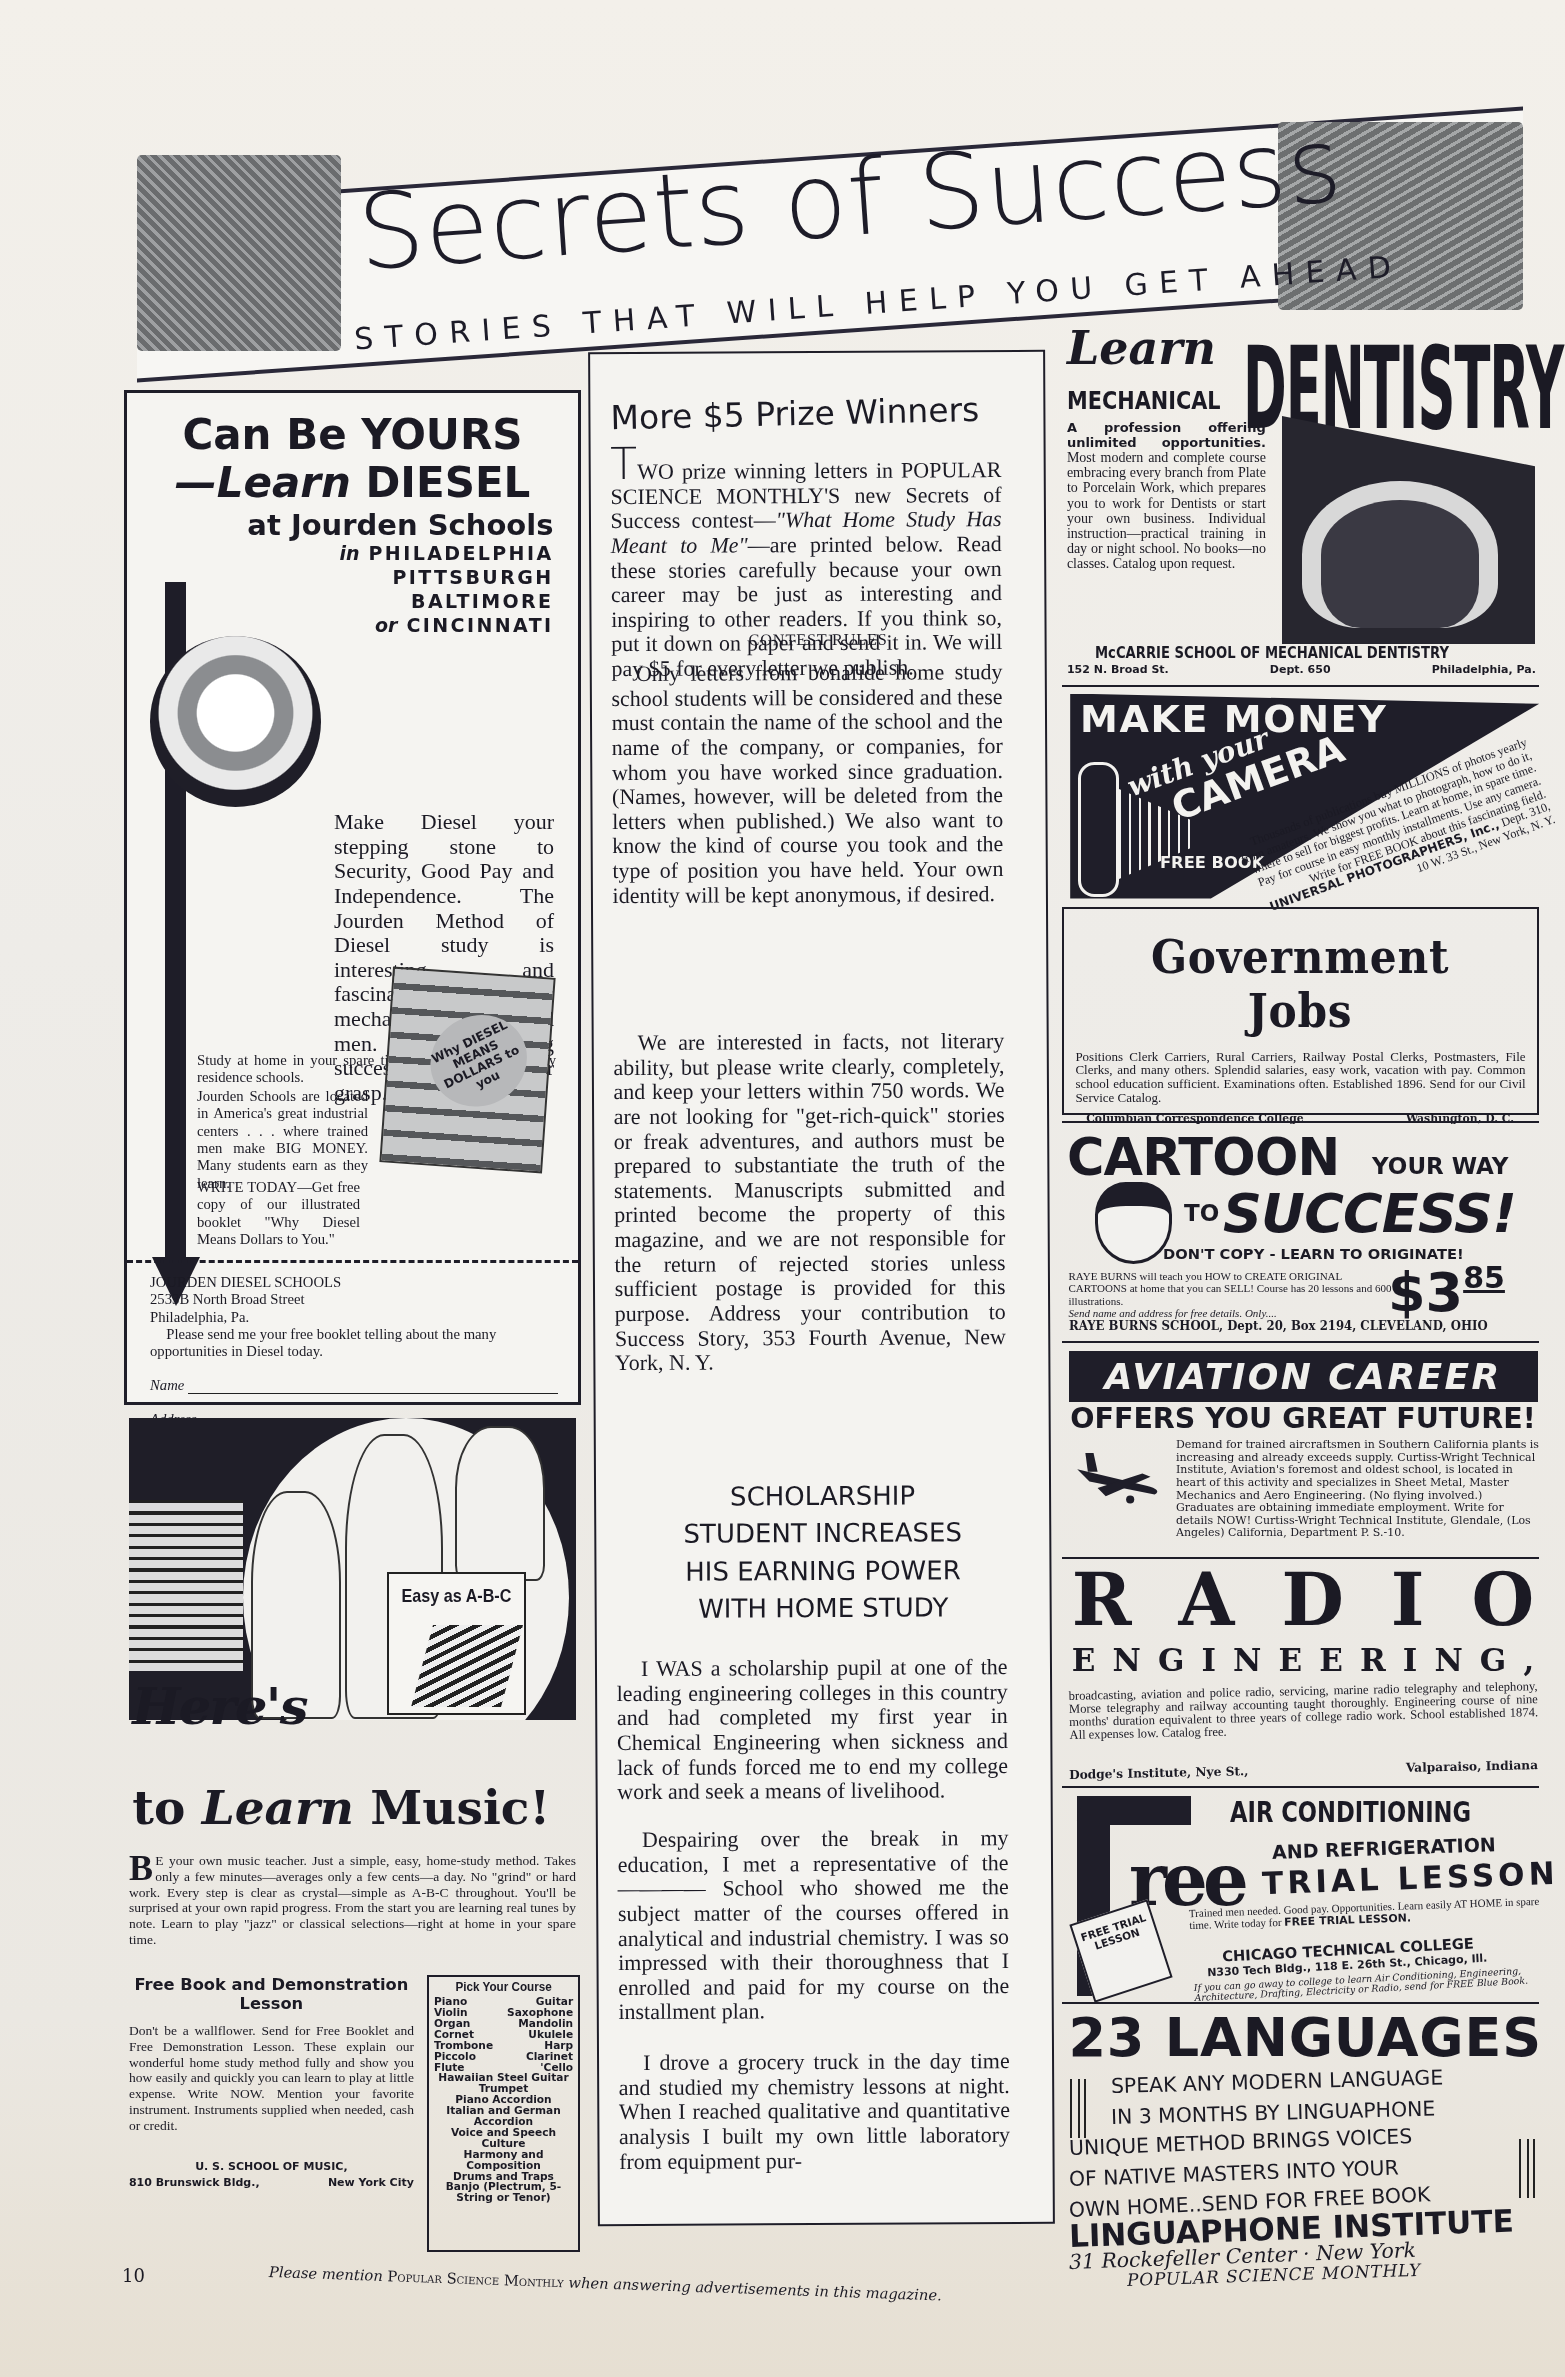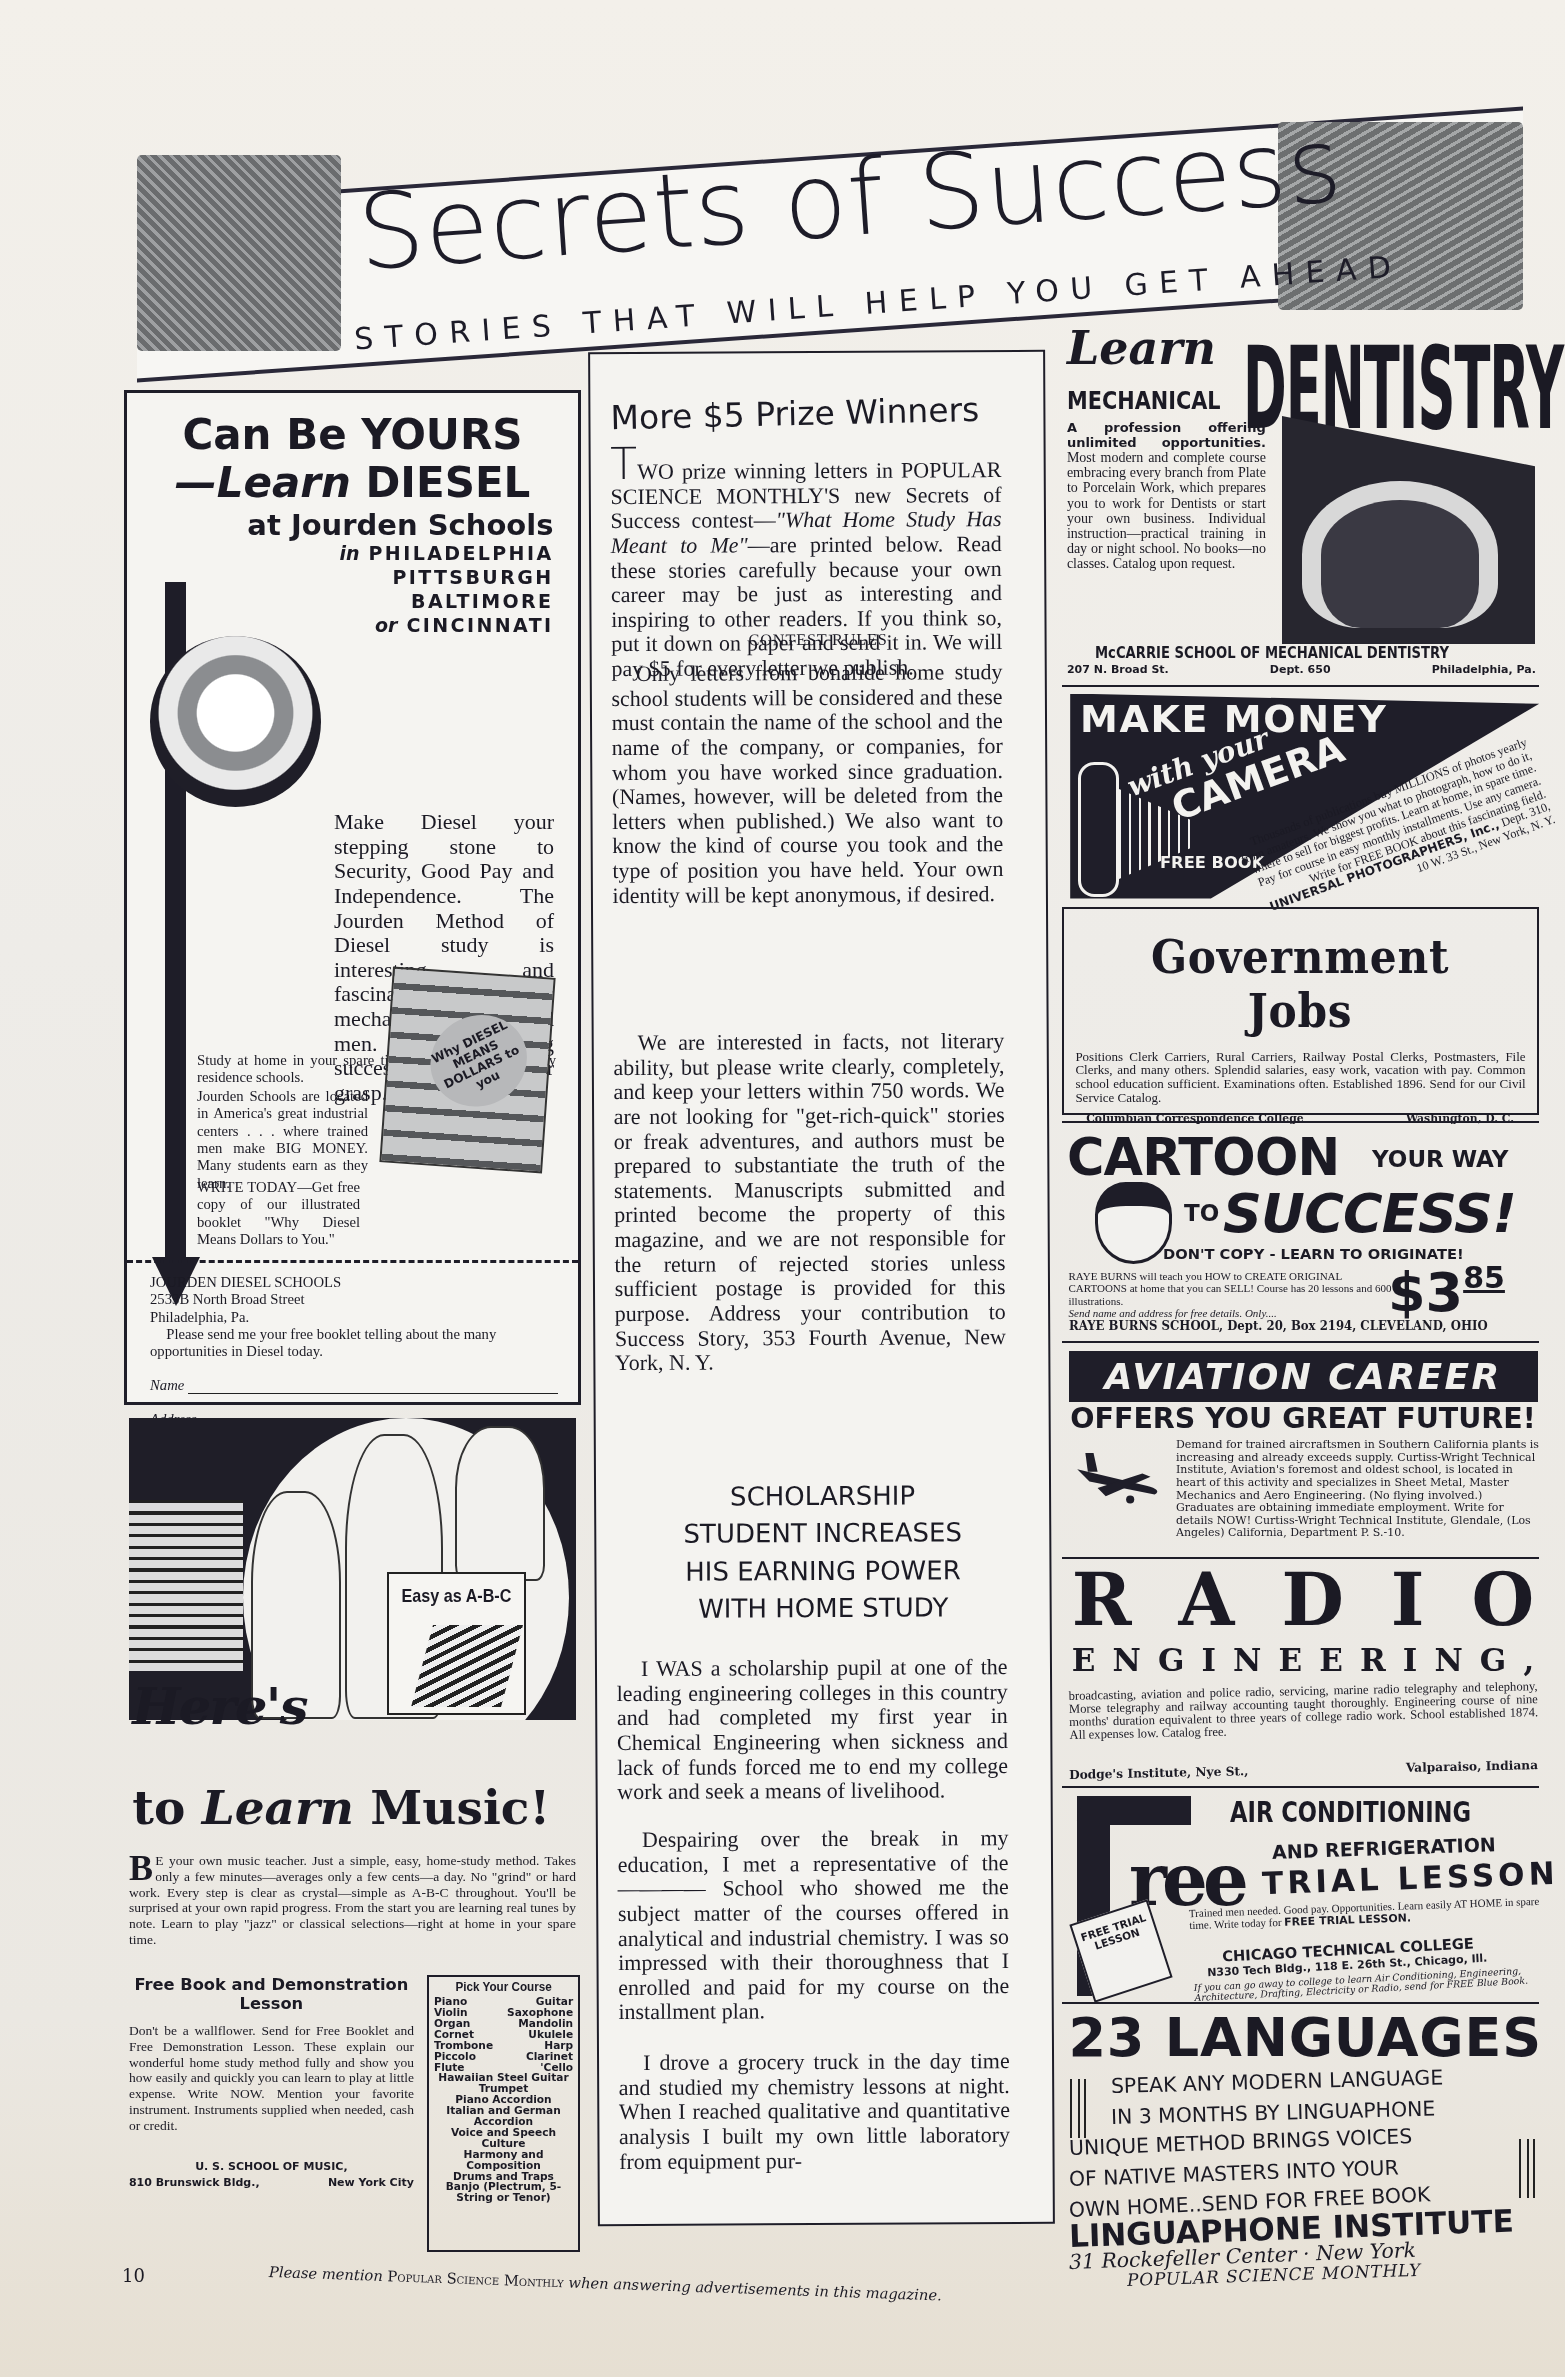--- a/index.html
+++ b/index.html
@@ -112,21 +112,21 @@
   .cam .txt { position: absolute; left: 135px; top: 57px; width: 342px; font-size: 12.2px; line-height: 1.12; transform: rotate(-20deg); transform-origin: left top; text-align: right; }
   .cam .txt b { font-family: "DejaVu Sans", sans-serif; }
 
   .gov { top: 907px; height: 208px; border: 2.4px solid #1e1d28; padding: 4.9px 11.4px; }
   .gov .h { font-family: "DejaVu Serif", serif; font-weight: 700; font-size: 46px; text-align: center; letter-spacing: 0.8px; transform: scaleX(0.92); margin-top: 16.3px; }
   .gov .b { font-size: 13px; line-height: 1.06; text-align: justify; margin-top: 11.4px; }
   .gov .f { display: flex; justify-content: space-between; font-family: "DejaVu Serif", serif; font-weight: 700; font-size: 11.4px; margin-top: 6.5px; transform: scaleX(0.95); }
 
   .cart { top: 1121px; height: 214px; border-top: 2.4px solid #1e1d28; }
   .cart .c1 { position: absolute; left: 4.9px; top: 4.9px; font-family: "DejaVu Sans", sans-serif; font-weight: 900; font-size: 51px; letter-spacing: -0.8px; }
-  .cart .c2 { position: absolute; left: 310px; top: 23px; font-family: "DejaVu Sans", sans-serif; font-weight: 900; font-size: 23px; }
+  .cart .c2 { position: absolute; left: 310px; top: 30px; font-family: "DejaVu Sans", sans-serif; font-weight: 900; font-size: 23px; }
   .cart .to { position: absolute; left: 122px; top: 77px; font-family: "DejaVu Sans", sans-serif; font-weight: 900; font-size: 23px; }
   .cart .succ { position: absolute; left: 161px; top: 59px; font-family: "DejaVu Sans", sans-serif; font-weight: 900; font-size: 54px; font-style: italic; letter-spacing: -0.8px; }
   .cart .face { position: absolute; left: 33px; top: 59px; width: 77px; height: 82px; border-radius: 40% 40% 50% 50%; border: 3.3px solid #1e1d28; background: #f2f1ee; border-top: 24.5px solid #1e1d28; }
   .cart .dc { position: absolute; left: 101px; top: 122px; font-family: "DejaVu Sans", sans-serif; font-weight: 900; font-size: 14.7px; white-space: nowrap; }
   .cart .b { position: absolute; left: 6.5px; top: 147px; width: 326px; font-size: 11px; line-height: 1.12; }
   .cart .b i { font-style: italic; }
   .cart .price { position: absolute; left: 326px; top: 137px; font-family: "DejaVu Sans", sans-serif; font-weight: 900; font-size: 54px; }
   .cart .price sup { font-size: 30px; vertical-align: 23px; text-decoration: underline; }
   .cart .foot { position: absolute; left: 6.5px; top: 196px; width: 469px; font-family: "DejaVu Serif", serif; font-weight: 700; font-size: 12.2px; transform: scaleX(0.96); transform-origin: left; white-space: nowrap; }
 
@@ -309,21 +309,21 @@
   <div class="r-ad dent">
     <div class="learn">Learn</div>
     <div class="mech">MECHANICAL</div>
     <div class="big">DENTISTRY</div>
     <div class="lead"><b>A profession offering unlimited opportunities.</b> <span>Most modern and complete course embracing every branch from Plate to Porcelain Work, which prepares you to work for Dentists or start your own business. Individual instruction—practical training in day or night school. No books—no classes. Catalog upon request.</span></div>
     <div class="teeth">
         <div class="arch"></div>
       </div>
     <div class="foot1">McCARRIE SCHOOL OF MECHANICAL DENTISTRY</div>
     <div class="foot2">
-        <span>207 N. Broad St.</span>
+        <span>152 N. Broad St.</span>
         <span>Dept. 650</span>
         <span>Philadelphia, Pa.</span>
       </div>
   </div>
 
   <div class="r-ad cam">
     <div class="pennant"></div>
     <div class="mm">MAKE MONEY</div>
     <div class="camera"></div>
     <div class="bellows"></div>

